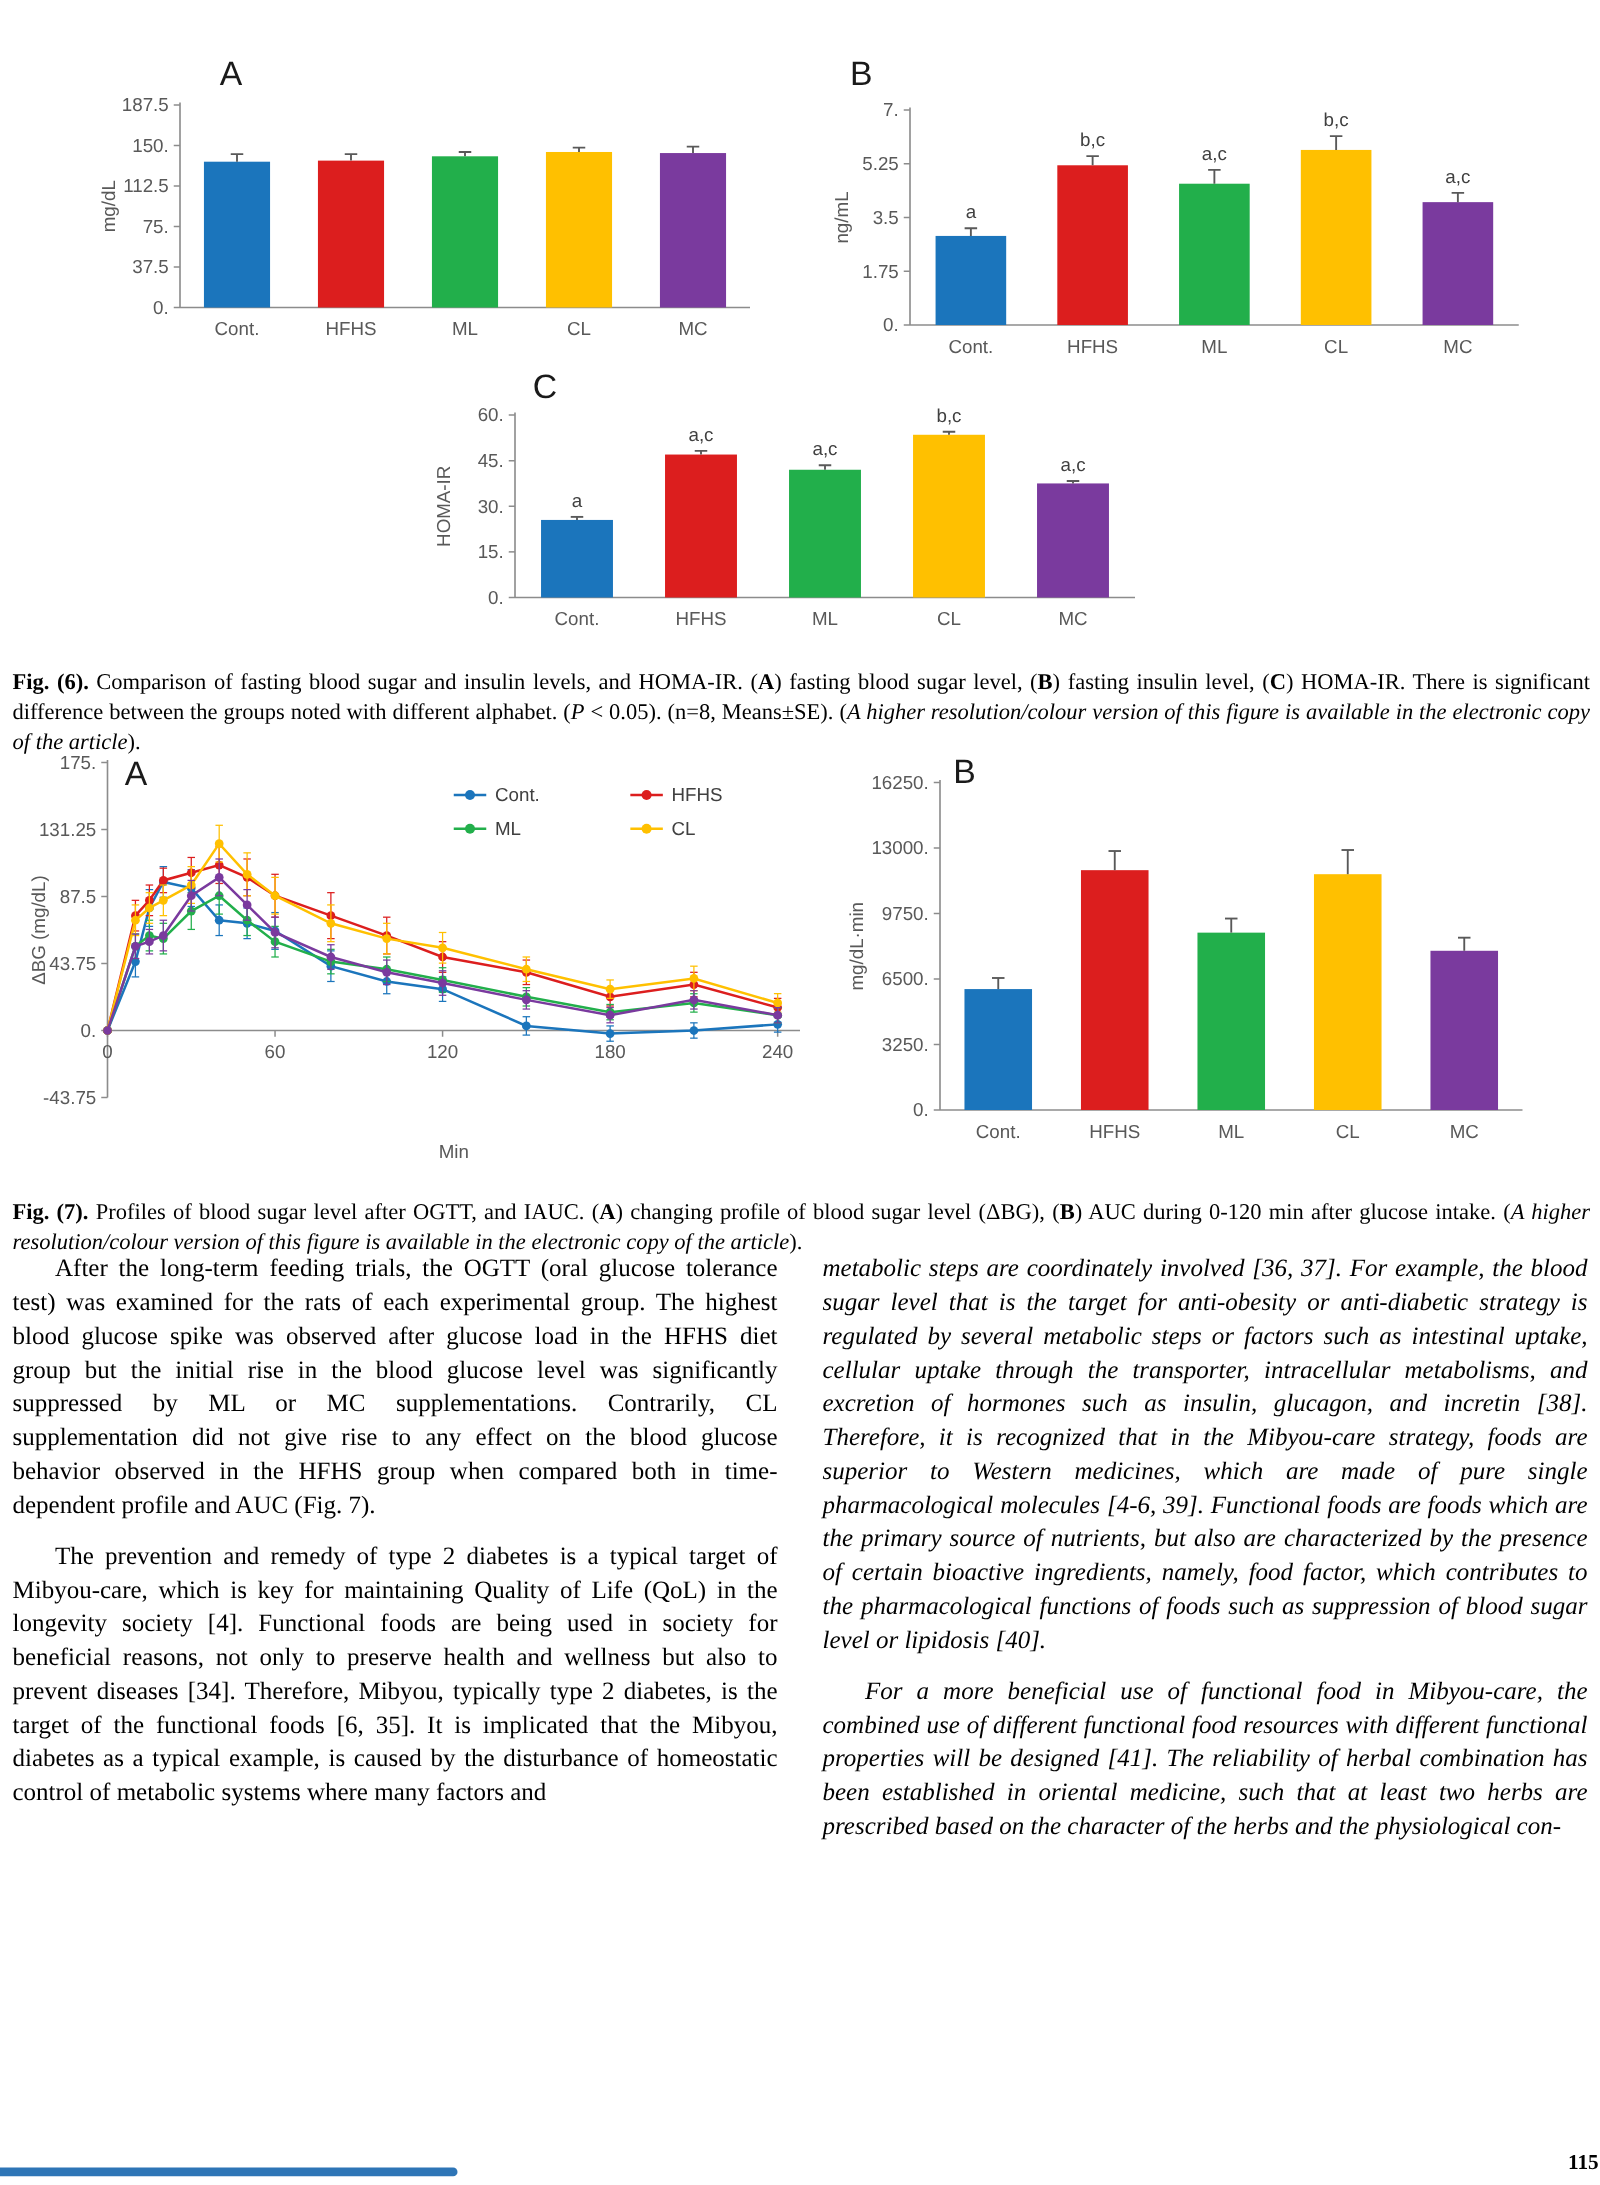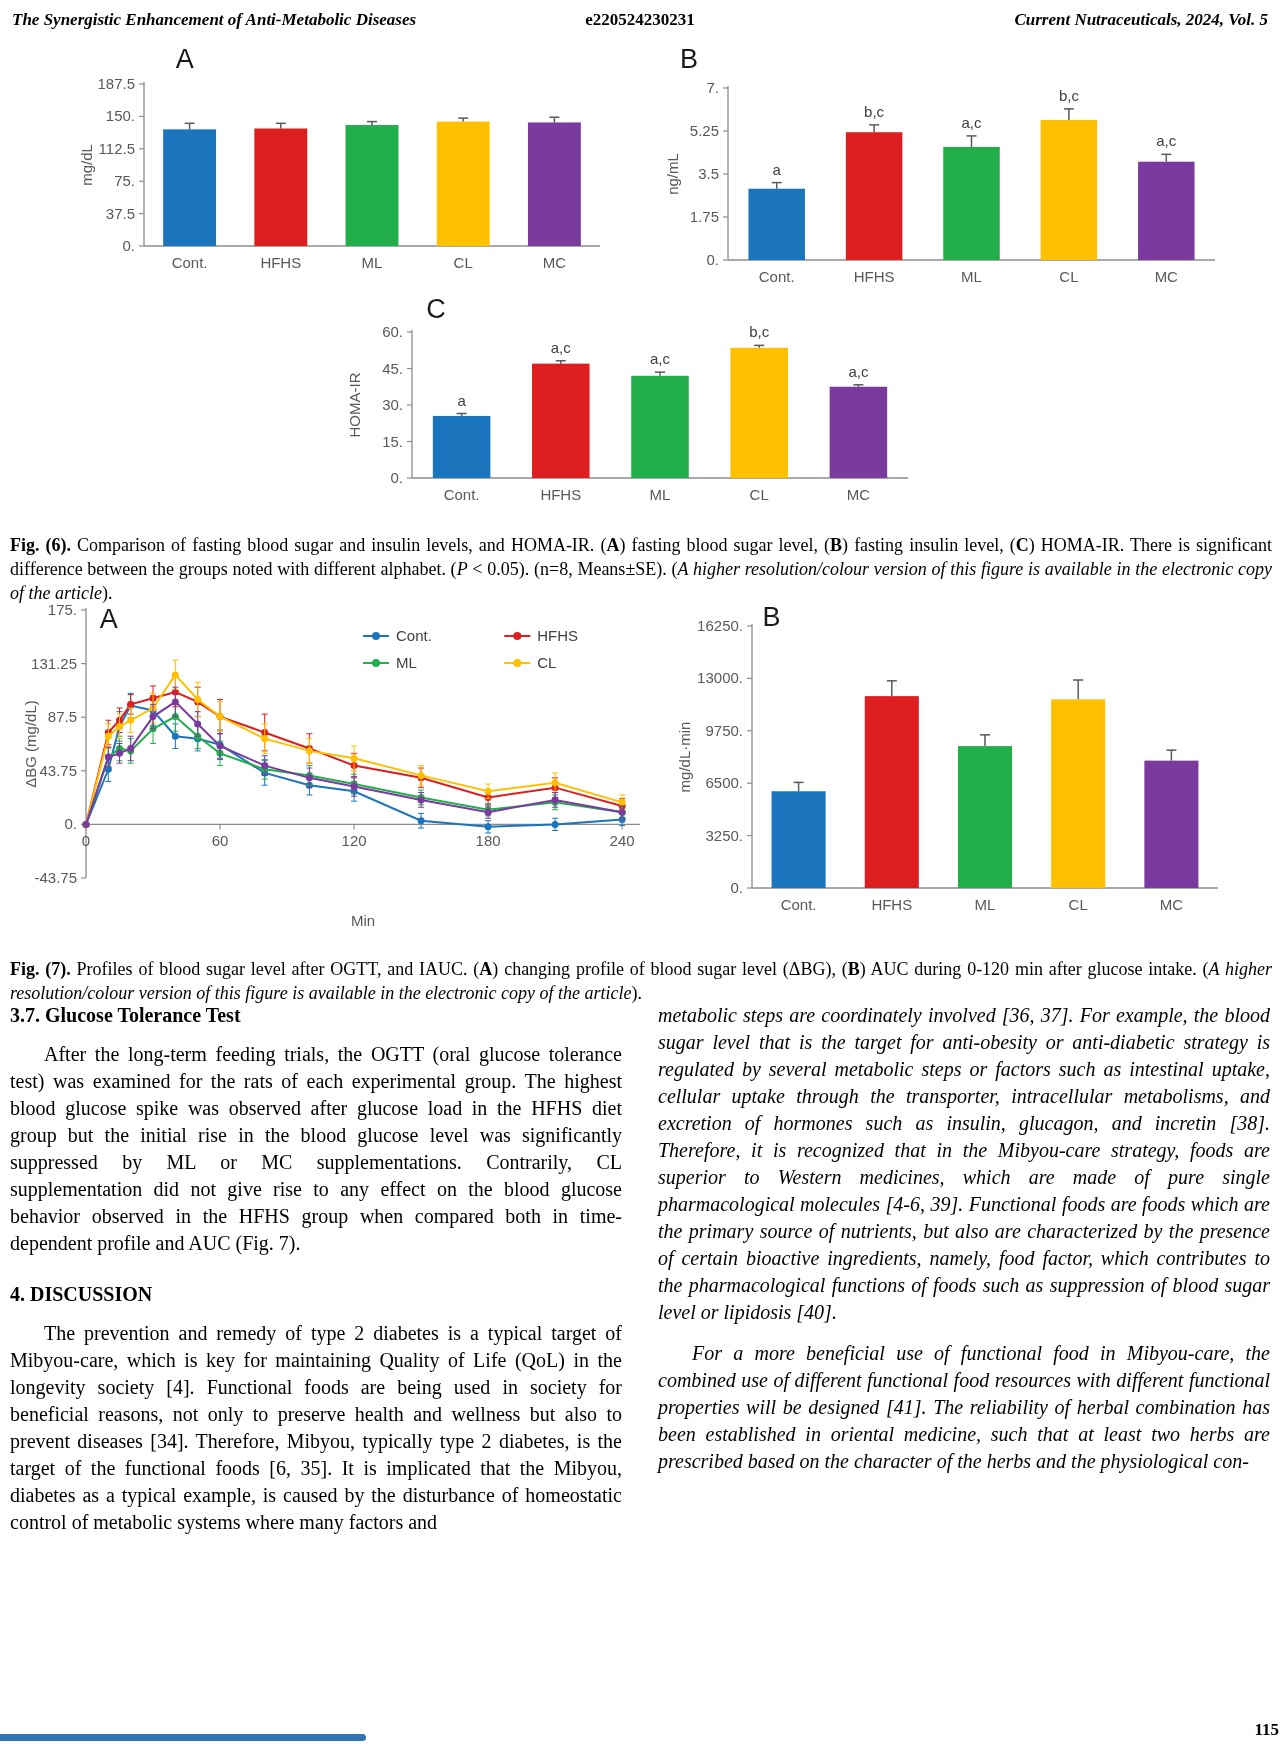--- a/index.html
+++ b/index.html
@@ -27,25 +27,20 @@
   .col > :first-child{margin-top:0;}
 
   .footer-bar{position:absolute;left:0;bottom:7px;width:366px;height:7px;border-radius:0 4px 4px 0;}
   .page-num{position:absolute;right:1px;bottom:8px;font-size:17px;font-weight:bold;}
 </style>
 </head>
 <body>
 
 <div class="page">
 
-  <header>
-    <span class="h-left">The Synergistic Enhancement of Anti-Metabolic Diseases</span>
-    <span class="h-center">e220524230231</span>
-    <span class="h-right">Current Nutraceuticals, 2024, Vol. 5</span>
-  </header>
 
   <div class="chart" style="left: 62px; top: 42px; width: 558px; height: 242px;"><svg width="558" height="242" viewBox="0 0 558 242">
         <line x1="82" y1="40" x2="82" y2="204" stroke="#8c8c8c" stroke-width="1.3"></line>
         <line x1="77" y1="204" x2="82" y2="204" stroke="#8c8c8c" stroke-width="1.2"></line>
         <text x="73" y="209" fill="#595959" font-size="15" text-anchor="end">0.</text>
         <line x1="77" y1="171.6" x2="82" y2="171.6" stroke="#8c8c8c" stroke-width="1.2"></line>
         <text x="73" y="176.6" fill="#595959" font-size="15" text-anchor="end">37.5</text>
         <line x1="77" y1="139.2" x2="82" y2="139.2" stroke="#8c8c8c" stroke-width="1.2"></line>
         <text x="73" y="144.2" fill="#595959" font-size="15" text-anchor="end">75.</text>
         <line x1="77" y1="106.8" x2="82" y2="106.8" stroke="#8c8c8c" stroke-width="1.2"></line>
@@ -529,23 +524,21 @@
         <text x="422.20000000000005" y="314" fill="#595959" font-size="15" text-anchor="middle">CL</text>
         <rect x="488.37199999999996" y="164.6276923076923" width="54.056" height="127.37230769230769" fill="#7A3A9E"></rect>
         <line x1="515.4" y1="164.6276923076923" x2="515.4" y2="154.1476923076923" stroke="#595959" stroke-width="1.5"></line>
         <line x1="510.4" y1="154.1476923076923" x2="520.4" y2="154.1476923076923" stroke="#595959" stroke-width="1.5"></line>
         <text x="515.4" y="314" fill="#595959" font-size="15" text-anchor="middle">MC</text>
       </svg></div>
 
   <p class="caption" style="top:940px;left:10px;width:1262px;"><span class="seg-b">Fig. (7).</span><span> Profiles of blood sugar level after OGTT, and IAUC. (</span><span class="seg-b">A</span><span>) changing profile of blood sugar level (ΔBG), (</span><span class="seg-b">B</span><span>) AUC during 0-120 min after glucose intake. (</span><span class="seg-i">A higher resolution/colour version of this figure is available in the electronic copy of the article</span><span>).</span></p>
 
   <div class="col col-left">
-      <h3>3.7. Glucose Tolerance Test</h3>
       <p class="ind">After the long-term feeding trials, the OGTT (oral glucose tolerance test) was examined for the rats of each experimental group. The highest blood glucose spike was observed after glucose load in the HFHS diet group but the initial rise in the blood glucose level was significantly suppressed by ML or MC supplementations. Contrarily, CL supplementation did not give rise to any effect on the blood glucose behavior observed in the HFHS group when compared both in time-dependent profile and AUC (Fig. 7).</p>
-      <h3>4. DISCUSSION</h3>
       <p class="ind">The prevention and remedy of type 2 diabetes is a typical target of Mibyou-care, which is key for maintaining Quality of Life (QoL) in the longevity society [4]. Functional foods are being used in society for beneficial reasons, not only to preserve health and wellness but also to prevent diseases [34]. Therefore, Mibyou, typically type 2 diabetes, is the target of the functional foods [6, 35]. It is implicated that the Mibyou, diabetes as a typical example, is caused by the disturbance of homeostatic control of metabolic systems where many factors and</p>
     </div>
   <div class="col col-right">
       <p>metabolic steps are coordinately involved [36, 37]. For example, the blood sugar level that is the target for anti-obesity or anti-diabetic strategy is regulated by several metabolic steps or factors such as intestinal uptake, cellular uptake through the transporter, intracellular metabolisms, and excretion of hormones such as insulin, glucagon, and incretin [38]. Therefore, it is recognized that in the Mibyou-care strategy, foods are superior to Western medicines, which are made of pure single pharmacological molecules [4-6, 39]. Functional foods are foods which are the primary source of nutrients, but also are characterized by the presence of certain bioactive ingredients, namely, food factor, which contributes to the pharmacological functions of foods such as suppression of blood sugar level or lipidosis [40].</p>
       <p class="ind">For a more beneficial use of functional food in Mibyou-care, the combined use of different functional food resources with different functional properties will be designed [41]. The reliability of herbal combination has been established in oriental medicine, such that at least two herbs are prescribed based on the character of the herbs and the physiological con-</p>
     </div>
 
   <div class="footer-bar" style="background: rgb(46, 117, 182);"></div>
   <div class="page-num">115</div>
 

